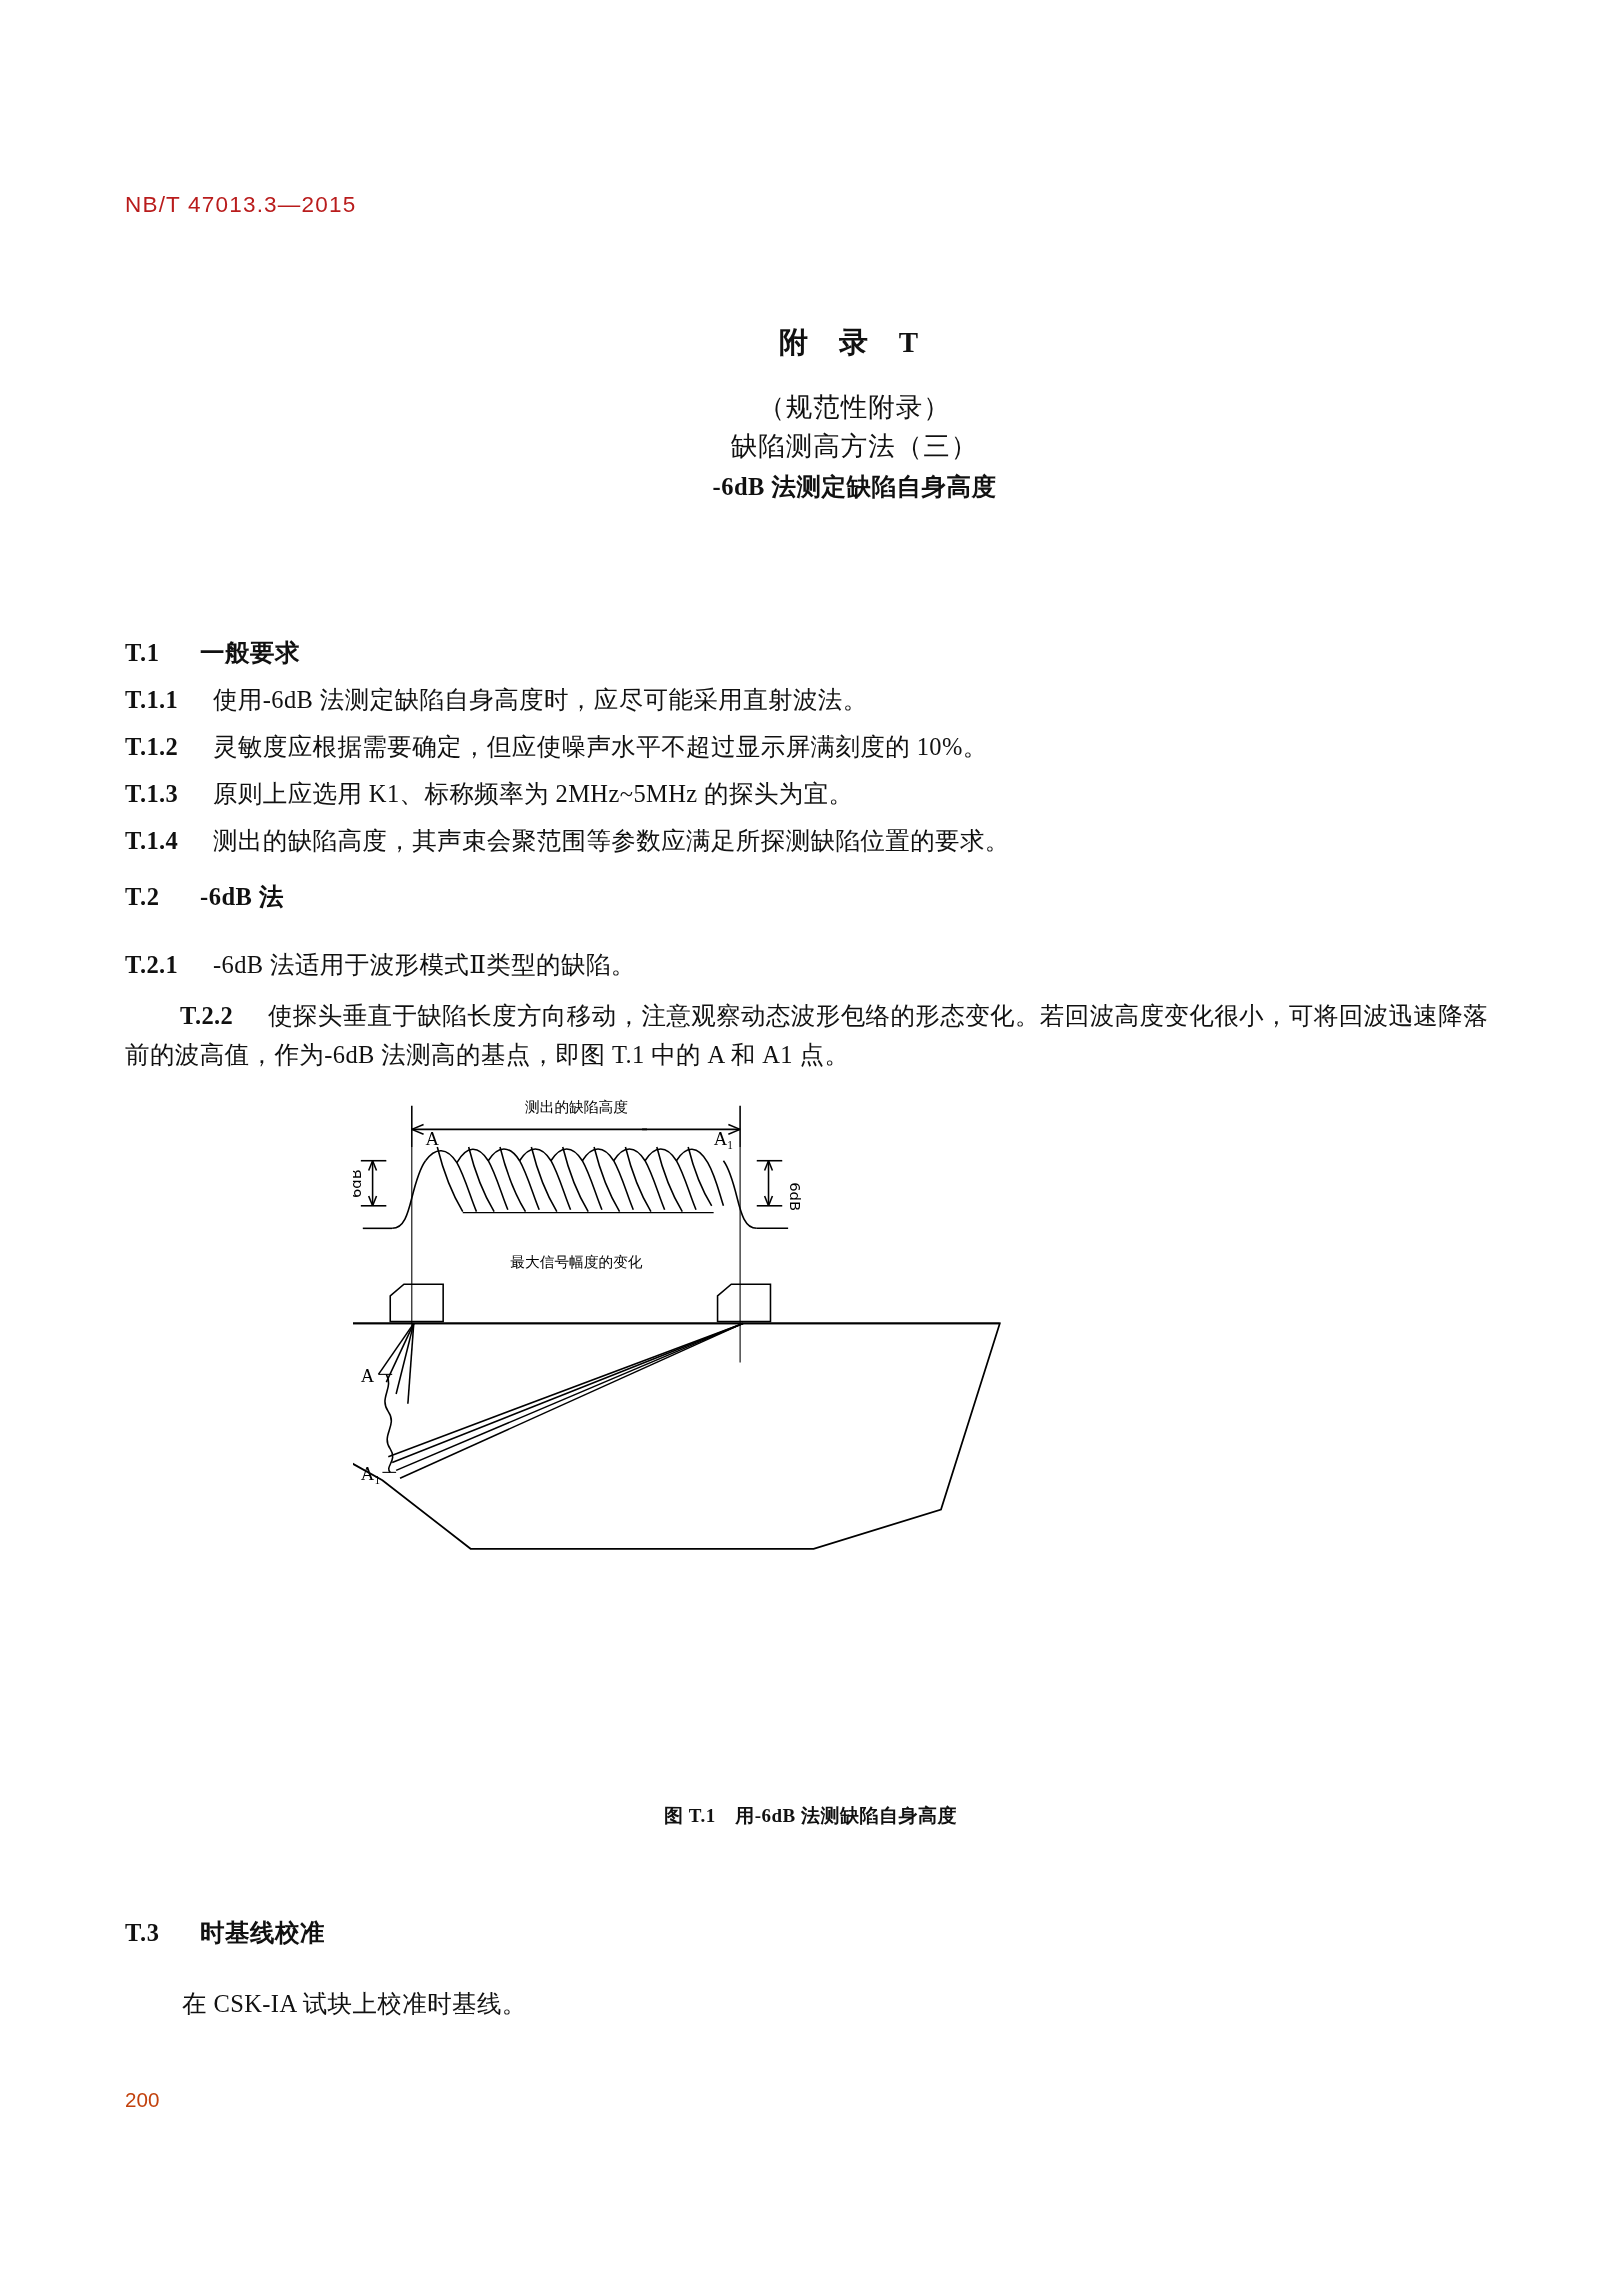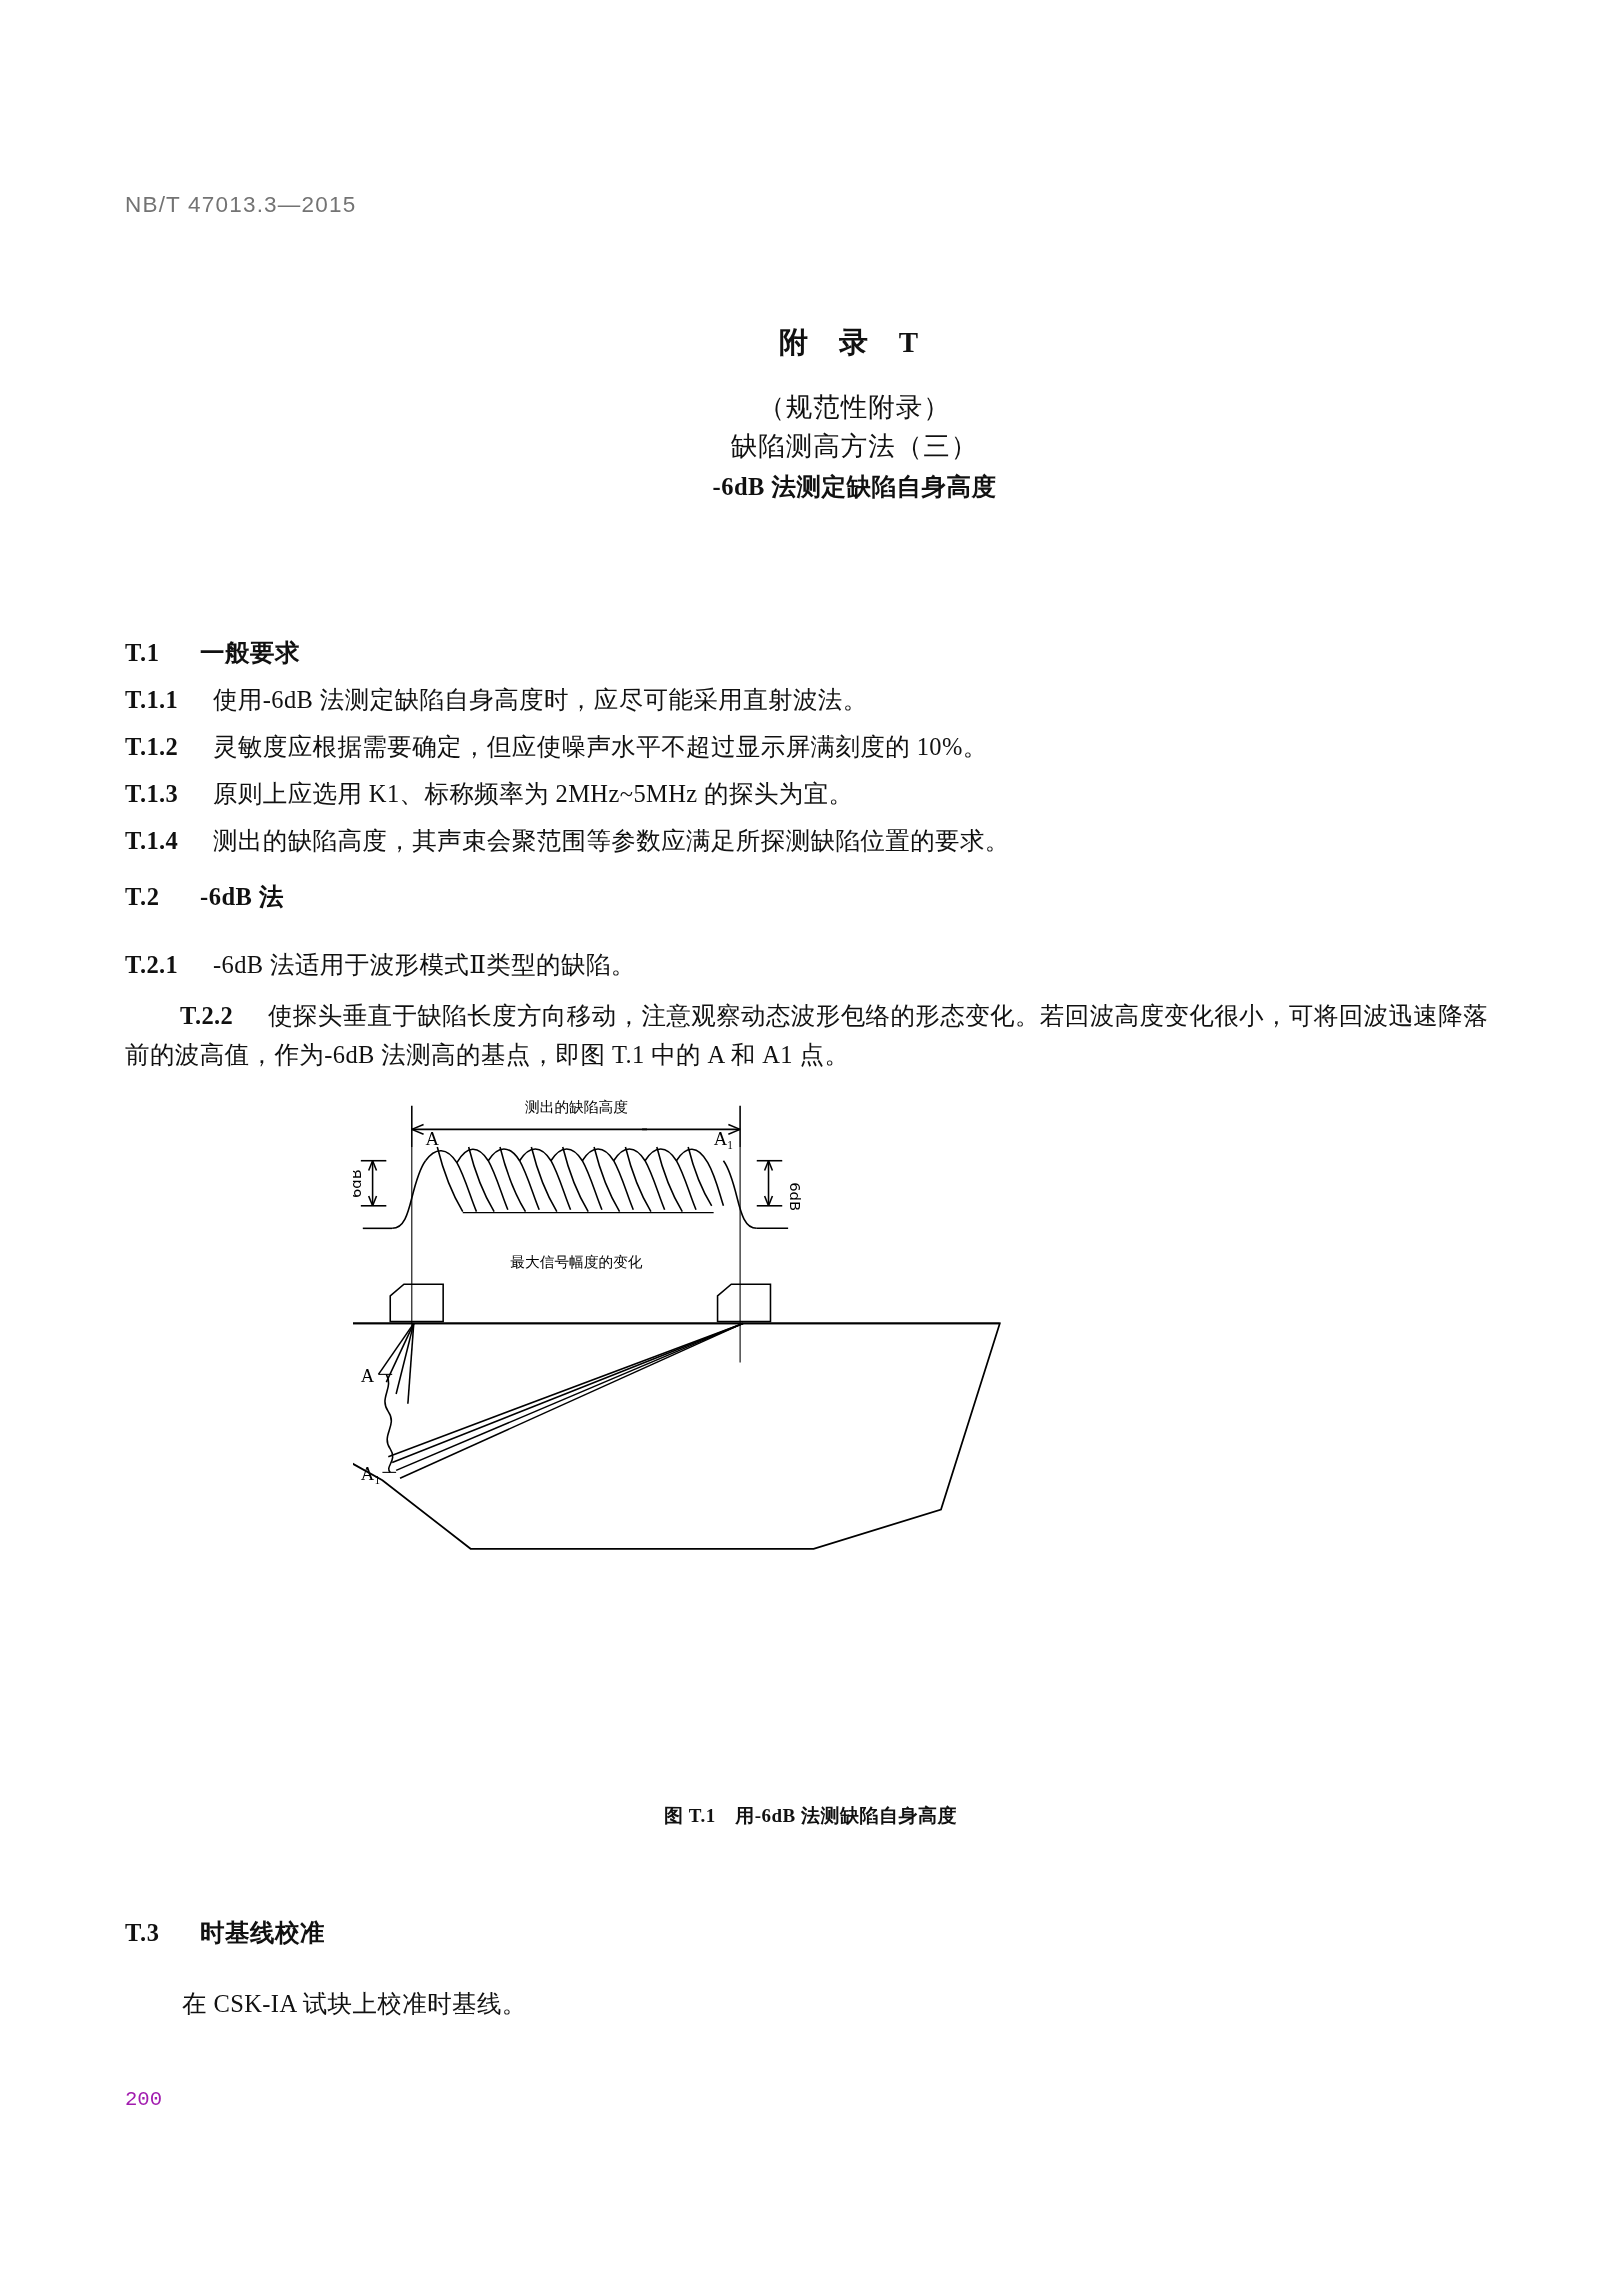--- a/index.html
+++ b/index.html
@@ -19,21 +19,21 @@
   }
 
   
   .header-code {
     position: absolute;
     left: 125px;
     top: 192px;
     font-family: "Liberation Sans", "DejaVu Sans", sans-serif;
     font-size: 22.5px;
     letter-spacing: 1.2px;
-    color: #737373;
+    color: #b91c1c;
   }
 
   
   .title-block {
     position: absolute;
     left: 0;
     top: 323px;
     width: 100%;
     text-align: center;
     padding-left: 44px;
@@ -95,23 +95,23 @@
     font-size: 19px;
     font-weight: bold;
     letter-spacing: 0.5px;
   }
 
   
   .page-number {
     position: absolute;
     left: 125px;
     top: 2088px;
-    font-family: Liberation Mono, monospace;
+    font-family: Liberation Sans, sans-serif;
     font-size: 20.6px;
-    color: #a21caf;
+    color: #c2410c;
   }
 </style>
 </head>
 <body>
 
 <div class="page">
 
   <div class="header-code">NB/T 47013.3—2015</div>
 
   <div class="title-block">

